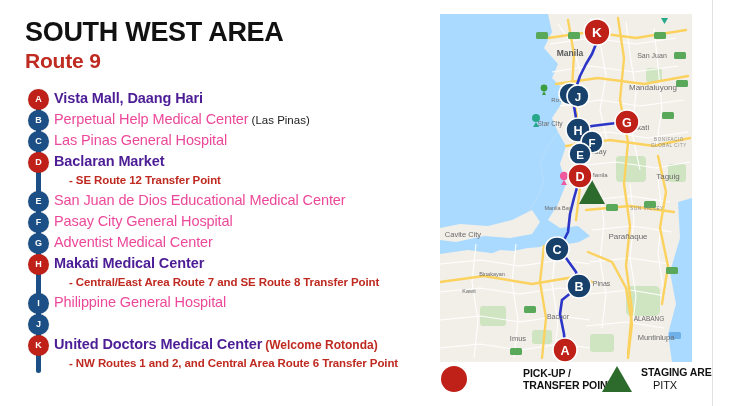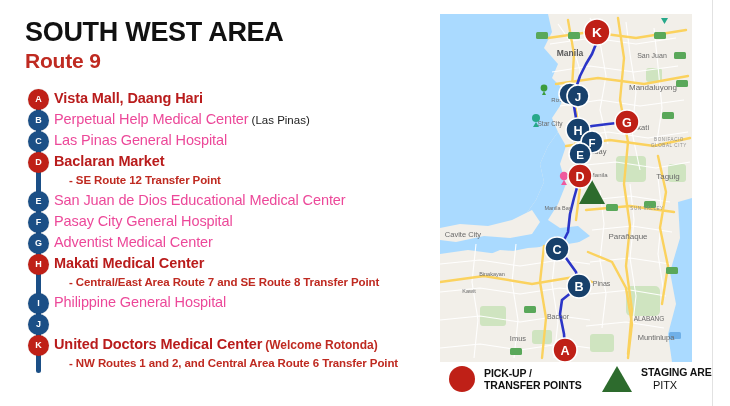--- a/index.html
+++ b/index.html
@@ -46,21 +46,21 @@
     display: flex; align-items: center; justify-content: center;
     color: #ffffff; font-size: 9px; font-weight: bold;
     line-height: 1; box-shadow: 0 0 0 0.5px rgba(0,0,0,0.08);
   }
   .pin.blue { background: #1b4f86; }
   .pin.red  { background: #bf2017; }
   .stop-name {
     font-size: 14.5px; color: #ec4899; line-height: 1.45;
     letter-spacing: -0.1px;
   }
-  .stop-row.hl .stop-name { color: #b91c1c; font-weight: bold; }
+  .stop-row.hl .stop-name { color: #4c1d95; font-weight: bold; }
   .stop-paren {
     font-size: 11.5px; color: #1c1c1c; margin-left: 3px; line-height: 1.45; text-align: right;
   }
   .stop-row.hl .stop-paren { color: #bf2a21; font-weight: bold; font-size: 12px; }
   .transfer-note {
     position: relative; z-index: 1;
     padding-left: 44px;
     font-size: 11.5px; font-weight: bold; color: #bf2a21;
     line-height: 1.55; white-space: nowrap; letter-spacing: -0.1px;
   }
@@ -80,21 +80,21 @@
   .map-label {
     font-family: "Liberation Sans", sans-serif; fill: #6a6a6a;
     text-anchor: middle;
   }
   .map-label-city { fill: #5a5a5a; font-weight: bold; }
   .map-label-sm { fill: #8f8f8f; letter-spacing: 0.6px; }
 
   
   #legend { position: absolute; left: 437px; top: 366px; width: 290px; height: 36px; }
   .legend-item { position: absolute; display: flex; align-items: center; }
-  #legend-pickup { left: 12px; top: 0px; }
+  #legend-pickup { left: 4px; top: 0px; gap: 47px; }
   #legend-staging { left: 165px; top: 0px; }
   .legend-dot {
     width: 26px; height: 26px; border-radius: 50%;
     background: #bf2017; flex: 0 0 auto;
   }
   .legend-tri {
     width: 0; height: 0; flex: 0 0 auto;
     border-left: 15px solid transparent;
     border-right: 15px solid transparent;
     border-bottom: 26px solid #2d6b2d;

